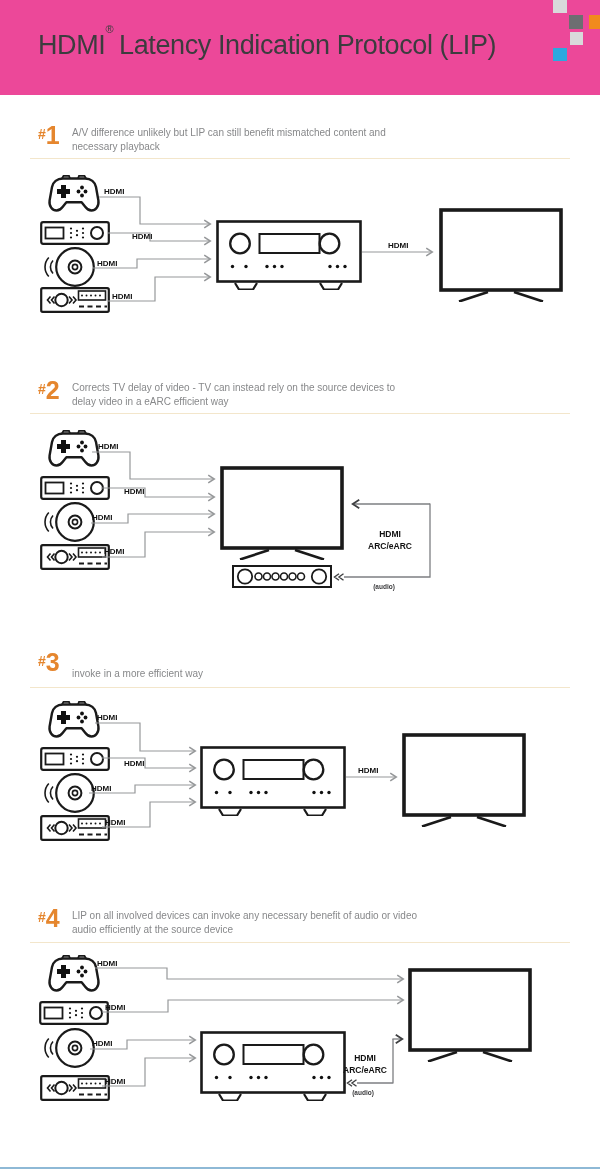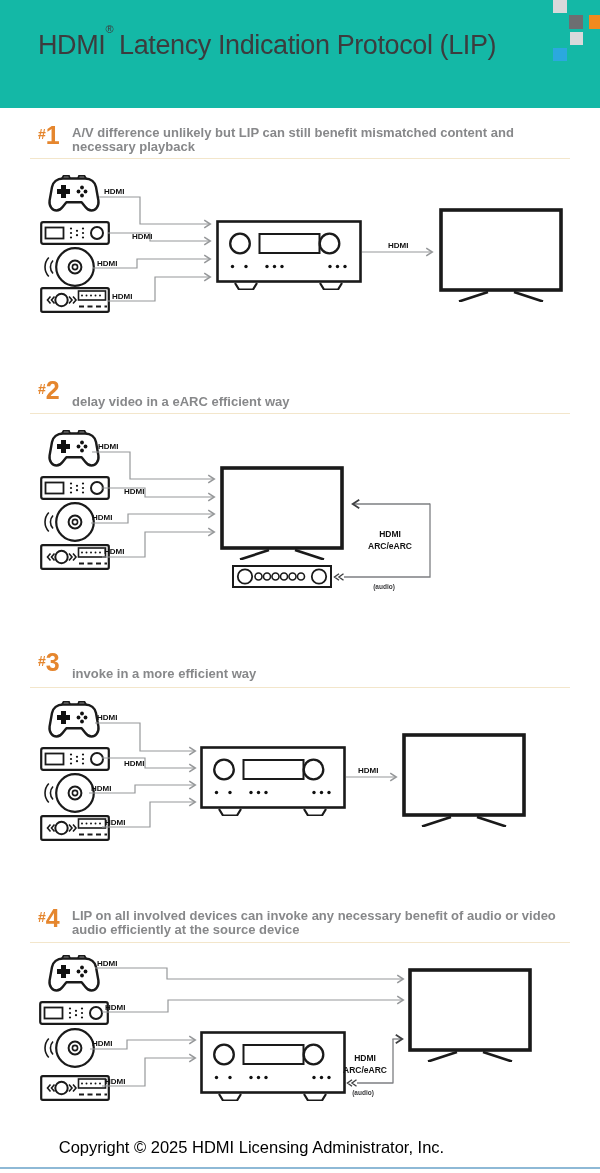--- a/index.html
+++ b/index.html
@@ -1,32 +1,32 @@
 <!DOCTYPE html>
 <html><head>
 <meta charset="utf-8">
 <style>
   html,body{margin:0;padding:0;background:#ffffff;}
   .page{position:relative;width:600px;height:1173px;background:#fff;
         font-family:"Liberation Sans",sans-serif;overflow:hidden;}
 
   
-  .hdr{position:absolute;top:0;left:0;width:600px;height:108px;background:#14b8a6;}
+  .hdr{position:absolute;top:0;left:0;width:600px;height:95px;background:#ec4899;}
   .title{position:absolute;left:38px;top:30px;margin:0;font-size:27px;font-weight:400;
          color:#3c3c3e;letter-spacing:-0.4px;white-space:nowrap;}
   .title .reg{font-size:11px;position:relative;top:-11px;}
   .title .rest{margin-left:6px;}
   .sq{position:absolute;}
 
   
   .sec-head{position:absolute;left:38px;display:flex;align-items:flex-start;}
   .sec-num{color:#e5862e;font-weight:bold;white-space:nowrap;width:34px;flex:0 0 34px;}
   .sec-num .hash{font-size:14px;position:relative;top:-5px;}
   .sec-num .digit{font-size:25px;line-height:25px;}
-  .sec-desc{font-size:13px;font-weight:bold;color:#87888a;line-height:14px;padding-top:3px;}
+  .sec-desc{font-size:10px;font-weight:normal;color:#87888a;line-height:14px;padding-top:3px;}
   .divider{position:absolute;left:30px;width:540px;height:1px;background:#f3e6cb;}
 
   
   .diagram{position:absolute;left:0;}
   .dev{stroke:#1a1a1a;fill:#ffffff;}
   .thin{fill:none;stroke:#1a1a1a;}
   .dot{fill:#111;stroke:none;}
   .wire{fill:none;stroke:#96989a;stroke-width:1.2px;}
   .wire-arc{fill:none;stroke:#7d7f82;stroke-width:1.3px;}
   .chev{fill:none;stroke:#3f4042;stroke-width:1.4px;}
@@ -166,21 +166,21 @@
     <path class="wire" marker-end="url(#arr)" d="M362,252 L432,252"></path>
     <text class="lbl" x="104" y="194">HDMI</text>
     <text class="lbl" x="132" y="239">HDMI</text>
     <text class="lbl" x="97" y="266">HDMI</text>
     <text class="lbl" x="112" y="299">HDMI</text>
     <text class="lbl" x="388" y="248">HDMI</text>
   </svg>
 
   <div class="sec-head" style="top:378px">
     <div class="sec-num"><span class="hash">#</span><span class="digit">2</span></div>
-    <div class="sec-desc"><br><span>delay video in a eARC efficient way</span></div>
+    <div class="sec-desc"><span>Corrects TV delay of video - TV can instead rely on the source devices to</span><br><span>delay video in a eARC efficient way</span></div>
   </div>
   <div class="divider" style="top:413px"></div>
 
   <svg class="diagram" style="top:425px" width="600" height="185" viewBox="0 425 600 185">
     <use href="#sym-controller" x="46" y="429" width="56" height="40"></use>
     <use href="#sym-stb" x="40" y="476" width="70" height="24"></use>
     <use href="#sym-disc" x="44" y="500" width="52" height="44"></use>
     <use href="#sym-audio" x="40" y="544" width="70" height="26"></use>
     <use href="#sym-tv" x="220" y="466" width="124" height="94"></use>
     <use href="#sym-soundbar" x="232" y="565" width="100" height="23"></use>
@@ -247,16 +247,15 @@
     <path class="chev" d="M352,1079.8 L347.5,1083 L352,1086.2 M356.5,1079.8 L352,1083 L356.5,1086.2"></path>
     <text class="lbl" x="97" y="966">HDMI</text>
     <text class="lbl" x="105" y="1010">HDMI</text>
     <text class="lbl" x="92" y="1046">HDMI</text>
     <text class="lbl" x="105" y="1084">HDMI</text>
     <text class="lbl-arc" x="365" y="1061">HDMI</text>
     <text class="lbl-arc" x="365" y="1073">ARC/eARC</text>
     <text class="lbl-audio" x="363" y="1095">(audio)</text>
   </svg>
 
-  <div class="copyright">Copyright © 2025 HDMI Licensing Administrator, Inc.</div>
   <div class="bottom-rule"></div>
 
 </div>
 
 </body></html>

